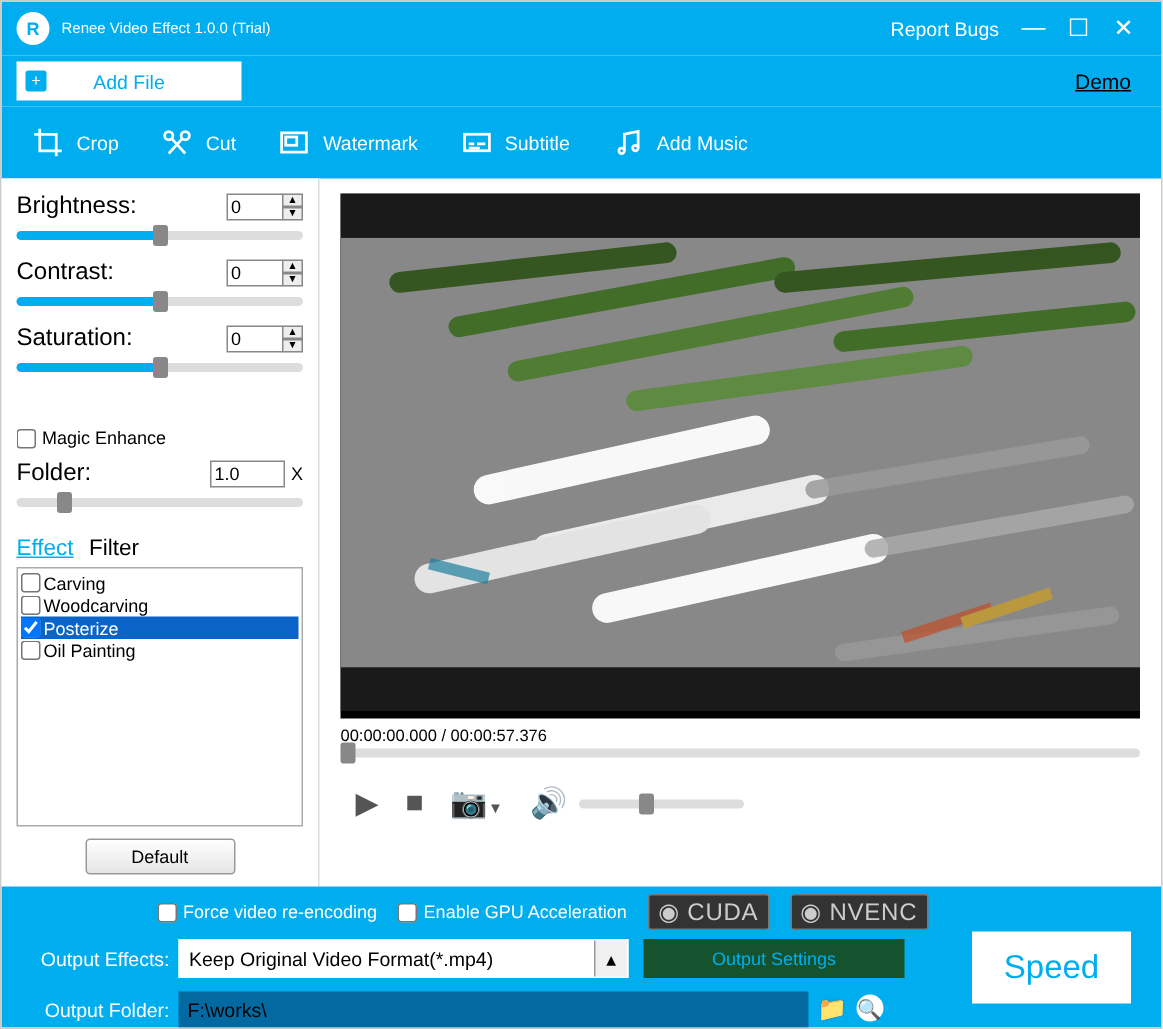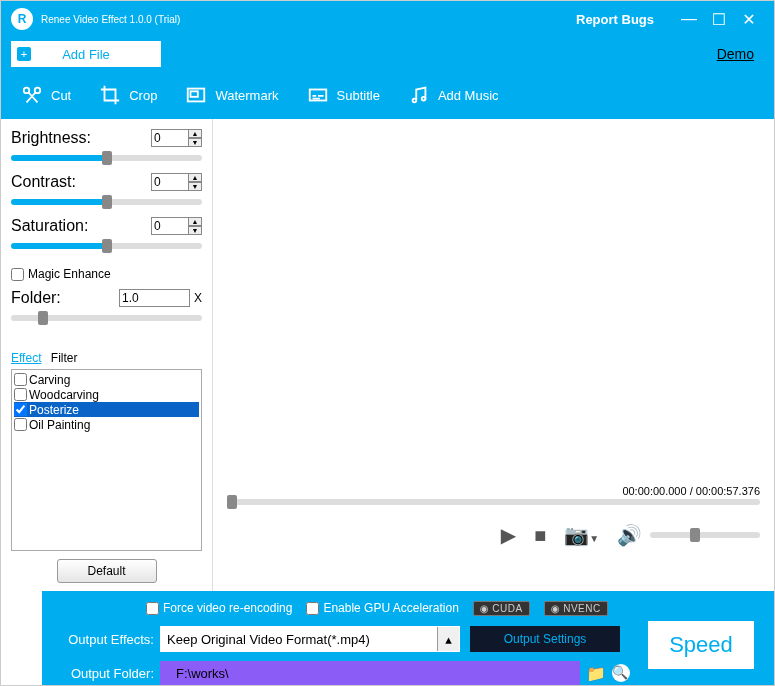--- a/index.html
+++ b/index.html
@@ -1,21 +1,21 @@
 <!DOCTYPE html>
 <html><head>
 <meta charset="utf-8">
 <style>
 * { box-sizing: border-box; margin: 0; padding: 0; font-family: "Segoe UI", Arial, sans-serif; }
 body { background: #fff; width: 775px; height: 686px; overflow: hidden; border: 1px solid #ccc; }
 .titlebar { background: #00aeef; height: 36px; display: flex; align-items: center; padding: 0 10px; color: #fff; }
 .titlebar .logo { width: 22px; height: 22px; background: #fff; border-radius: 50%; margin-right: 8px; display: inline-flex; align-items: center; justify-content: center; color: #00aeef; font-weight: bold; font-size: 12px; }
 .titlebar .title { font-size: 10px; flex: 0 0 auto; }
 .titlebar .spacer { flex: 1; }
-.titlebar .report { font-size: 13px; font-weight: bold; margin-right: 20px; cursor: pointer; }
+.titlebar .report { font-size: 13px; font-weight: normal; margin-right: 8px; cursor: pointer; }
 .titlebar .winbtn { width: 30px; text-align: center; font-size: 16px; cursor: pointer; }
 .subbar { background: #00aeef; height: 34px; display: flex; align-items: center; padding: 0 10px; }
 .addfile { background: #fff; color: #00aeef; height: 26px; width: 150px; display: flex; align-items: center; justify-content: center; font-size: 13px; cursor: pointer; position: relative; }
 .addfile .plus { position: absolute; left: 6px; background: #00aeef; color: #fff; width: 14px; height: 14px; font-size: 11px; display: flex; align-items: center; justify-content: center; border-radius: 2px; }
 .subbar .spacer { flex: 1; }
 .demo { color: #000; text-decoration: underline; font-size: 14px; margin-right: 10px; cursor: pointer; }
 .tabs { background: #00aeef; height: 48px; display: flex; align-items: stretch; padding-left: 6px; }
 .tab { display: flex; align-items: center; color: #fff; padding: 0 14px; font-size: 13px; cursor: pointer; gap: 8px; }
 .tab.active { background: #fff; color: #00aeef; }
 .tab .ticon { width: 22px; height: 22px; display: inline-flex; align-items: center; justify-content: center; }
@@ -25,50 +25,50 @@
 .sliderrow .lbl { font-size: 16px; color: #000; display: inline-block; width: 66px; }
 .sliderrow .numbox { float: right; display: flex; align-items: center; }
 .sliderrow input[type=number] { width: 38px; height: 18px; font-size: 12px; border: 1px solid #888; padding-left: 2px; }
 .spinbtns { display: flex; flex-direction: column; margin-left: -1px; }
 .spinbtns div { width: 14px; height: 9px; border: 1px solid #888; font-size: 7px; line-height: 7px; text-align: center; cursor: pointer; background: #eee; }
 .speedx { font-size: 12px; margin-left: 4px; }
 .slider { width: 100%; margin-top: 4px; }
 input[type=range] { -webkit-appearance: none; width: 100%; height: 6px; background: #ddd; outline: none; border-radius: 3px; }
 input[type=range]::-webkit-slider-thumb { -webkit-appearance: none; width: 10px; height: 14px; background: #888; border-radius: 2px; cursor: pointer; }
 .slider.active { background: linear-gradient(to right, #00aeef 50%, #ddd 50%); }
-.magic { display: flex; align-items: center; font-size: 12px; margin: 6px 0 8px 0; }
+.magic { display: flex; align-items: center; font-size: 12px; margin: 24px 0 8px 0; }
 .magic input { margin-right: 4px; }
-.eflinks { font-size: 12px; margin: 18px 0 4px 0; }
+.eflinks { font-size: 15px; margin: 6px 0 4px 0; }
 .eflinks .efk { color: #00aeef; text-decoration: underline; cursor: pointer; }
 .eflinks .flk { color: #000; margin-left: 6px; cursor: pointer; }
 .effectlist { border: 1px solid #aaa; flex: 1; overflow-y: scroll; font-size: 12px; padding: 2px; }
 .effectlist .item { display: flex; align-items: center; height: 15px; }
 .effectlist .item.sel { background: #0a64c8; color: #fff; }
 .effectlist input { margin-right: 2px; }
 .defaultbtn { margin: 8px auto 0 auto; display: block; width: 100px; height: 24px; border: 1px solid #999; background: linear-gradient(#fff,#e5e5e5); border-radius: 3px; font-size: 12px; cursor: pointer; }
-.rightpanel { flex: 1; padding: 10px 14px 4px 14px; display: flex; flex-direction: column; align-items: flex-end; }
+.rightpanel { flex: 1; padding: 10px 14px 4px 14px; display: flex; flex-direction: column; }
 .preview { background: #000; height: 350px; position: relative; overflow: hidden; }
 .videoart { position: absolute; inset: 0; }
 .timerow { font-size: 11px; margin-top: 6px; color: #000; }
 .seekbar { width: 100%; margin-top: 2px; }
 .controls { display: flex; align-items: center; gap: 18px; margin-top: 18px; padding-left: 10px; }
 .controls .cbtn { color: #555; font-size: 20px; cursor: pointer; }
 .controls .vol { display: flex; align-items: center; gap: 8px; }
 .controls .volslider { width: 110px; }
-.bottom { background: #00aeef; height: 94px; padding: 6px 14px 0 14px; color: #fff; margin-left: 41px; }
+.bottom { background: #00aeef; height: 94px; padding: 6px 14px 0 14px; color: #fff; }
 .checksrow { display: flex; align-items: center; gap: 14px; margin-left: 90px; font-size: 12px; height: 22px; }
 .checksrow label { display: flex; align-items: center; gap: 4px; }
-.badge { background: #333; color: #ccc; padding: 1px 6px; border-radius: 2px; border: 1px solid #777; font-size: 10px; letter-spacing: 0.5px; }
+.badge { background: #333; color: #ccc; padding: 1px 6px; border-radius: 2px; border: 1px solid #777; font-size: 16px; letter-spacing: 0.5px; }
 .formrow { display: flex; align-items: center; margin-top: 6px; height: 28px; }
 .formrow .flabel { width: 104px; text-align: right; font-size: 13px; padding-right: 6px; }
 .formatsel { flex: 0 0 300px; height: 26px; background: #fff; color: #000; font-size: 13px; display: flex; align-items: center; padding-left: 6px; border: 1px solid #fff; position: relative; }
 .formatsel .dropbtn { position: absolute; right: 0; top: 0; width: 22px; height: 100%; border-left: 1px solid #999; display: flex; align-items: center; justify-content: center; color: #000; background: #f0f0f0; }
-.outsettings { margin-left: 10px; background: #0f172a; color: #00aeef; height: 26px; width: 150px; font-size: 12px; display: flex; align-items: center; justify-content: center; cursor: pointer; }
+.outsettings { margin-left: 10px; background: #14532d; color: #00aeef; height: 26px; width: 174px; font-size: 12px; display: flex; align-items: center; justify-content: center; cursor: pointer; }
 .startbtn { position: absolute; right: 20px; bottom: 16px; width: 106px; height: 48px; background: #fff; color: #00aeef; font-size: 22px; display: flex; align-items: center; justify-content: center; cursor: pointer; }
-.folderinput { flex: 0 0 420px; height: 24px; background: #8b5cf6; color: #000; font-size: 13px; padding-left: 16px; border: none; }
+.folderinput { flex: 0 0 420px; height: 24px; background: #0369a1; color: #000; font-size: 13px; padding-left: 6px; border: none; }
 .foldericons { margin-left: 6px; display: flex; gap: 6px; }
 .foldericons span { color: #0a64c8; background: #fff0; font-size: 16px; cursor: pointer; }
 .bottom { position: relative; }
 svg { display: block; }
 </style>
 </head>
 <body>
 
 <div class="titlebar">
   <div class="logo">R</div>
@@ -86,34 +86,34 @@
     <span>Add File</span>
   </div>
   <div class="spacer"></div>
   <div class="demo">Demo</div>
 </div>
 
 <div class="tabs">
   <div class="tab">
     <span class="ticon">
         <svg width="22" height="22" viewBox="0 0 24 24" fill="none" stroke="#fff" stroke-width="2">
+          <path d="M6 2v16h16M2 6h16v16"></path>
+        </svg>
+      </span>
+    <span>Crop</span>
+  </div>
+  <div class="tab">
+    <span class="ticon">
+        <svg width="22" height="22" viewBox="0 0 24 24" fill="none" stroke="#fff" stroke-width="2">
           <circle cx="6" cy="7" r="3"></circle>
           <circle cx="18" cy="7" r="3"></circle>
           <path d="M8 9l10 11M16 9L6 20"></path>
         </svg>
       </span>
     <span>Cut</span>
-  </div>
-  <div class="tab">
-    <span class="ticon">
-        <svg width="22" height="22" viewBox="0 0 24 24" fill="none" stroke="#fff" stroke-width="2">
-          <path d="M6 2v16h16M2 6h16v16"></path>
-        </svg>
-      </span>
-    <span>Crop</span>
   </div>
   <div class="tab">
     <span class="ticon">
         <svg width="22" height="22" viewBox="0 0 24 24" fill="none" stroke="#fff" stroke-width="2">
           <rect x="3" y="5" width="18" height="14"></rect>
           <rect x="6" y="8" width="8" height="6"></rect>
         </svg>
       </span>
     <span>Watermark</span>
   </div>
@@ -178,21 +178,21 @@
     </div>
 
     <label class="magic">
       <input type="checkbox" style="">
         <span>Magic Enhance</span>
     </label>
 
     <div class="sliderrow">
       <span class="lbl">Folder:</span>
       <span class="numbox">
-        <input type="number" step="0.1" style="width: 71px;" value="1.0">
+        <input type="number" step="0.1" style="width: 50px;" value="1.0">
         <span class="speedx">X</span>
       </span>
       <input type="range" class="slider" min="0" max="200" value="30" style="">
     </div>
 
     <div class="eflinks">
       <span class="efk">Effect</span>
       <span class="flk">Filter</span>
     </div>
 

